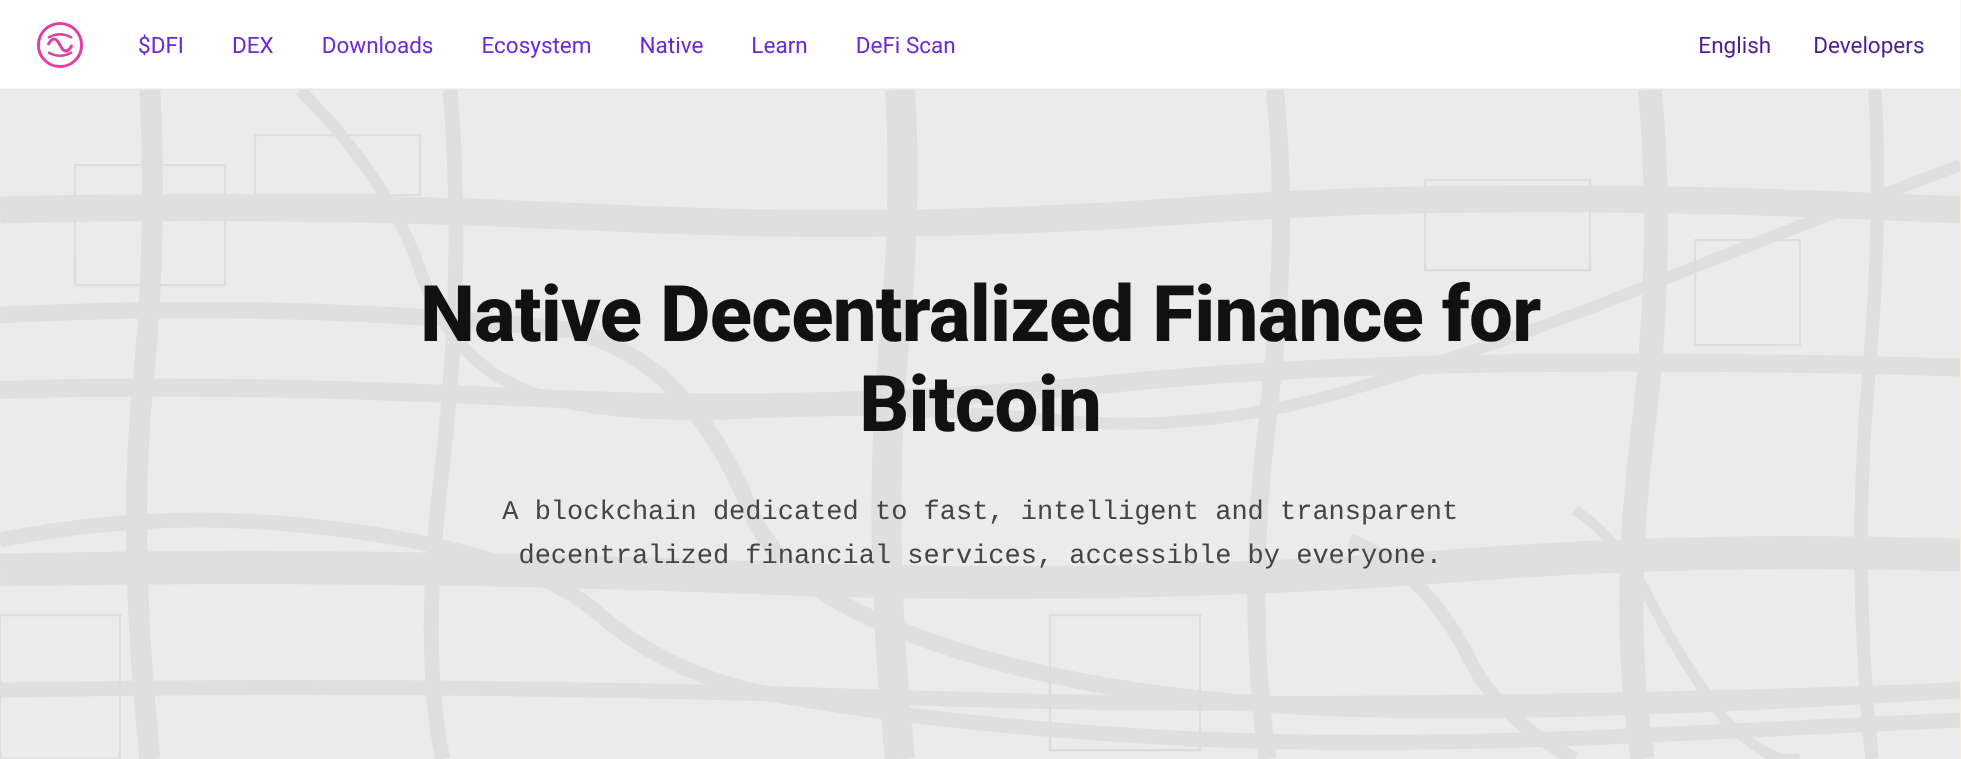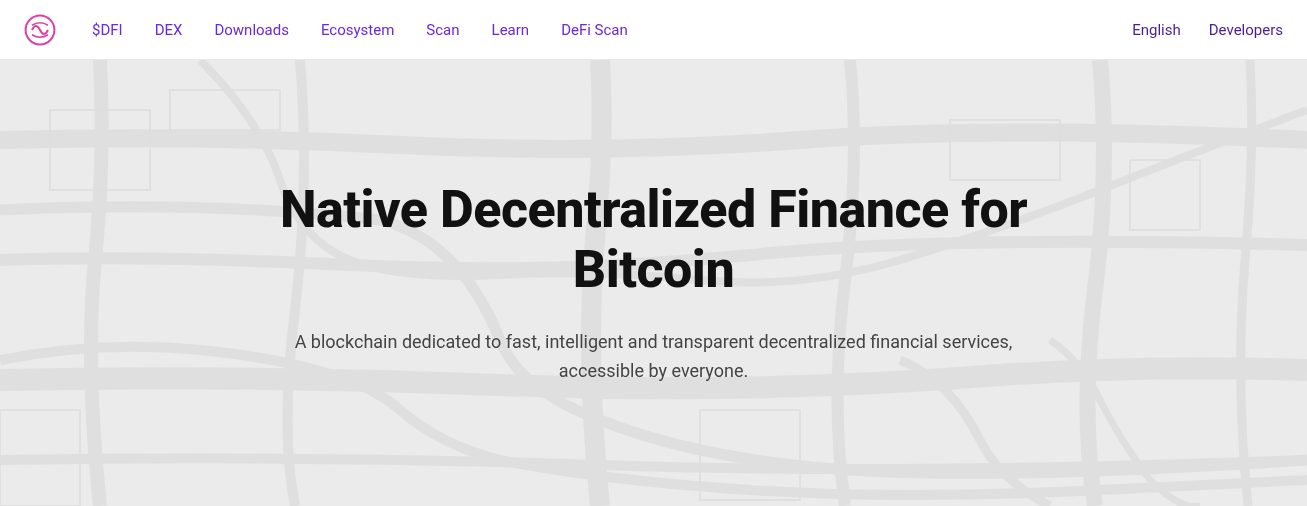--- a/index.html
+++ b/index.html
@@ -109,20 +109,21 @@
       letter-spacing: -0.5px;
     }
 
     .hero-subtitle {
       font-size: 18px;
       color: #444;
       font-weight: 400;
       line-height: 1.6;
       max-width: 780px;
       margin: 0 auto;
+      font-family: Liberation Mono, monospace;
     }
   </style>
 </head>
 <body>
 
 <nav>
   <a class="nav-logo" href="#">
     <svg class="logo-icon" viewBox="0 0 40 40" fill="none" xmlns="http://www.w3.org/2000/svg">
 
       <circle cx="20" cy="20" r="18" stroke="#e040a0" stroke-width="2.5" fill="none"></circle>
@@ -130,21 +131,21 @@
       <path d="M10 14 Q20 8 30 14" stroke="#e040a0" stroke-width="2" fill="none"></path>
       <path d="M10 26 Q20 32 30 26" stroke="#e040a0" stroke-width="2" fill="none"></path>
     </svg>
   </a>
 
   <div class="nav-links">
     <a href="#">$DFI</a>
     <a href="#">DEX</a>
     <a href="#">Downloads</a>
     <a href="#">Ecosystem</a>
-    <a href="#">Scan</a>
+    <a href="#">Native</a>
     <a href="#">Learn</a>
     <a href="#">DeFi Scan</a>
   </div>
 
   <div class="nav-right">
     <a href="#">English</a>
     <a href="#">Developers</a>
   </div>
 </nav>
 

